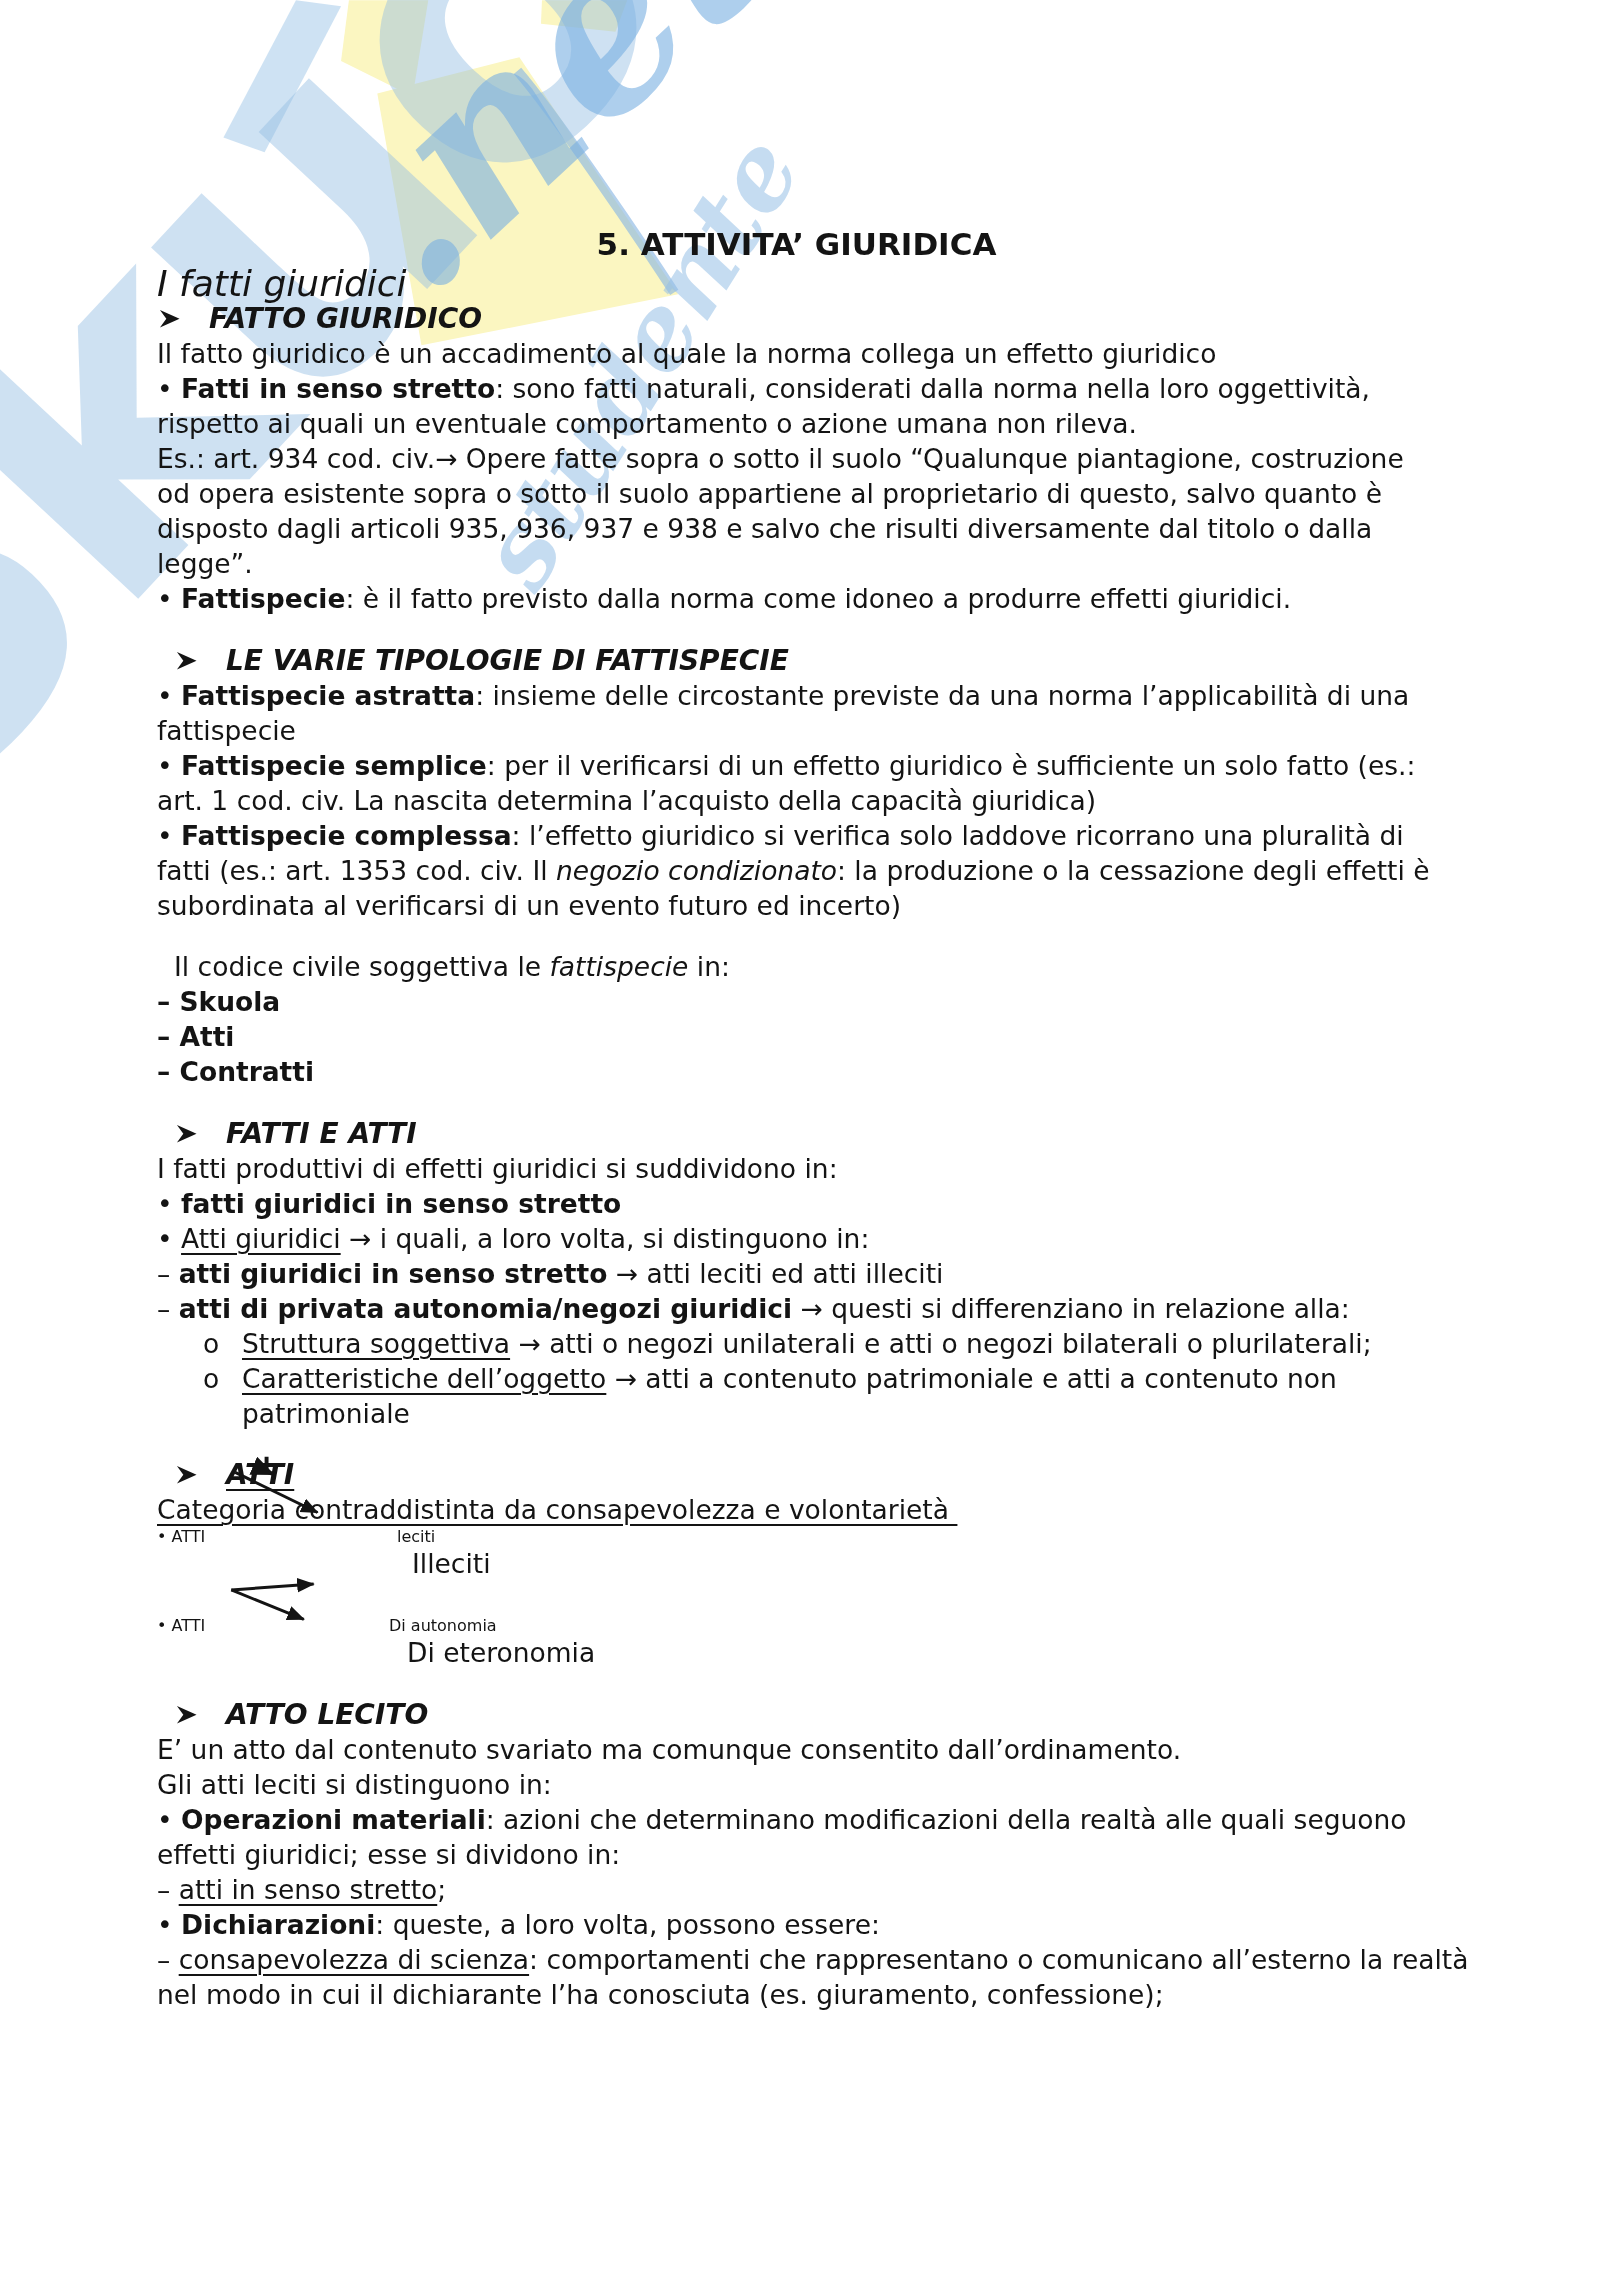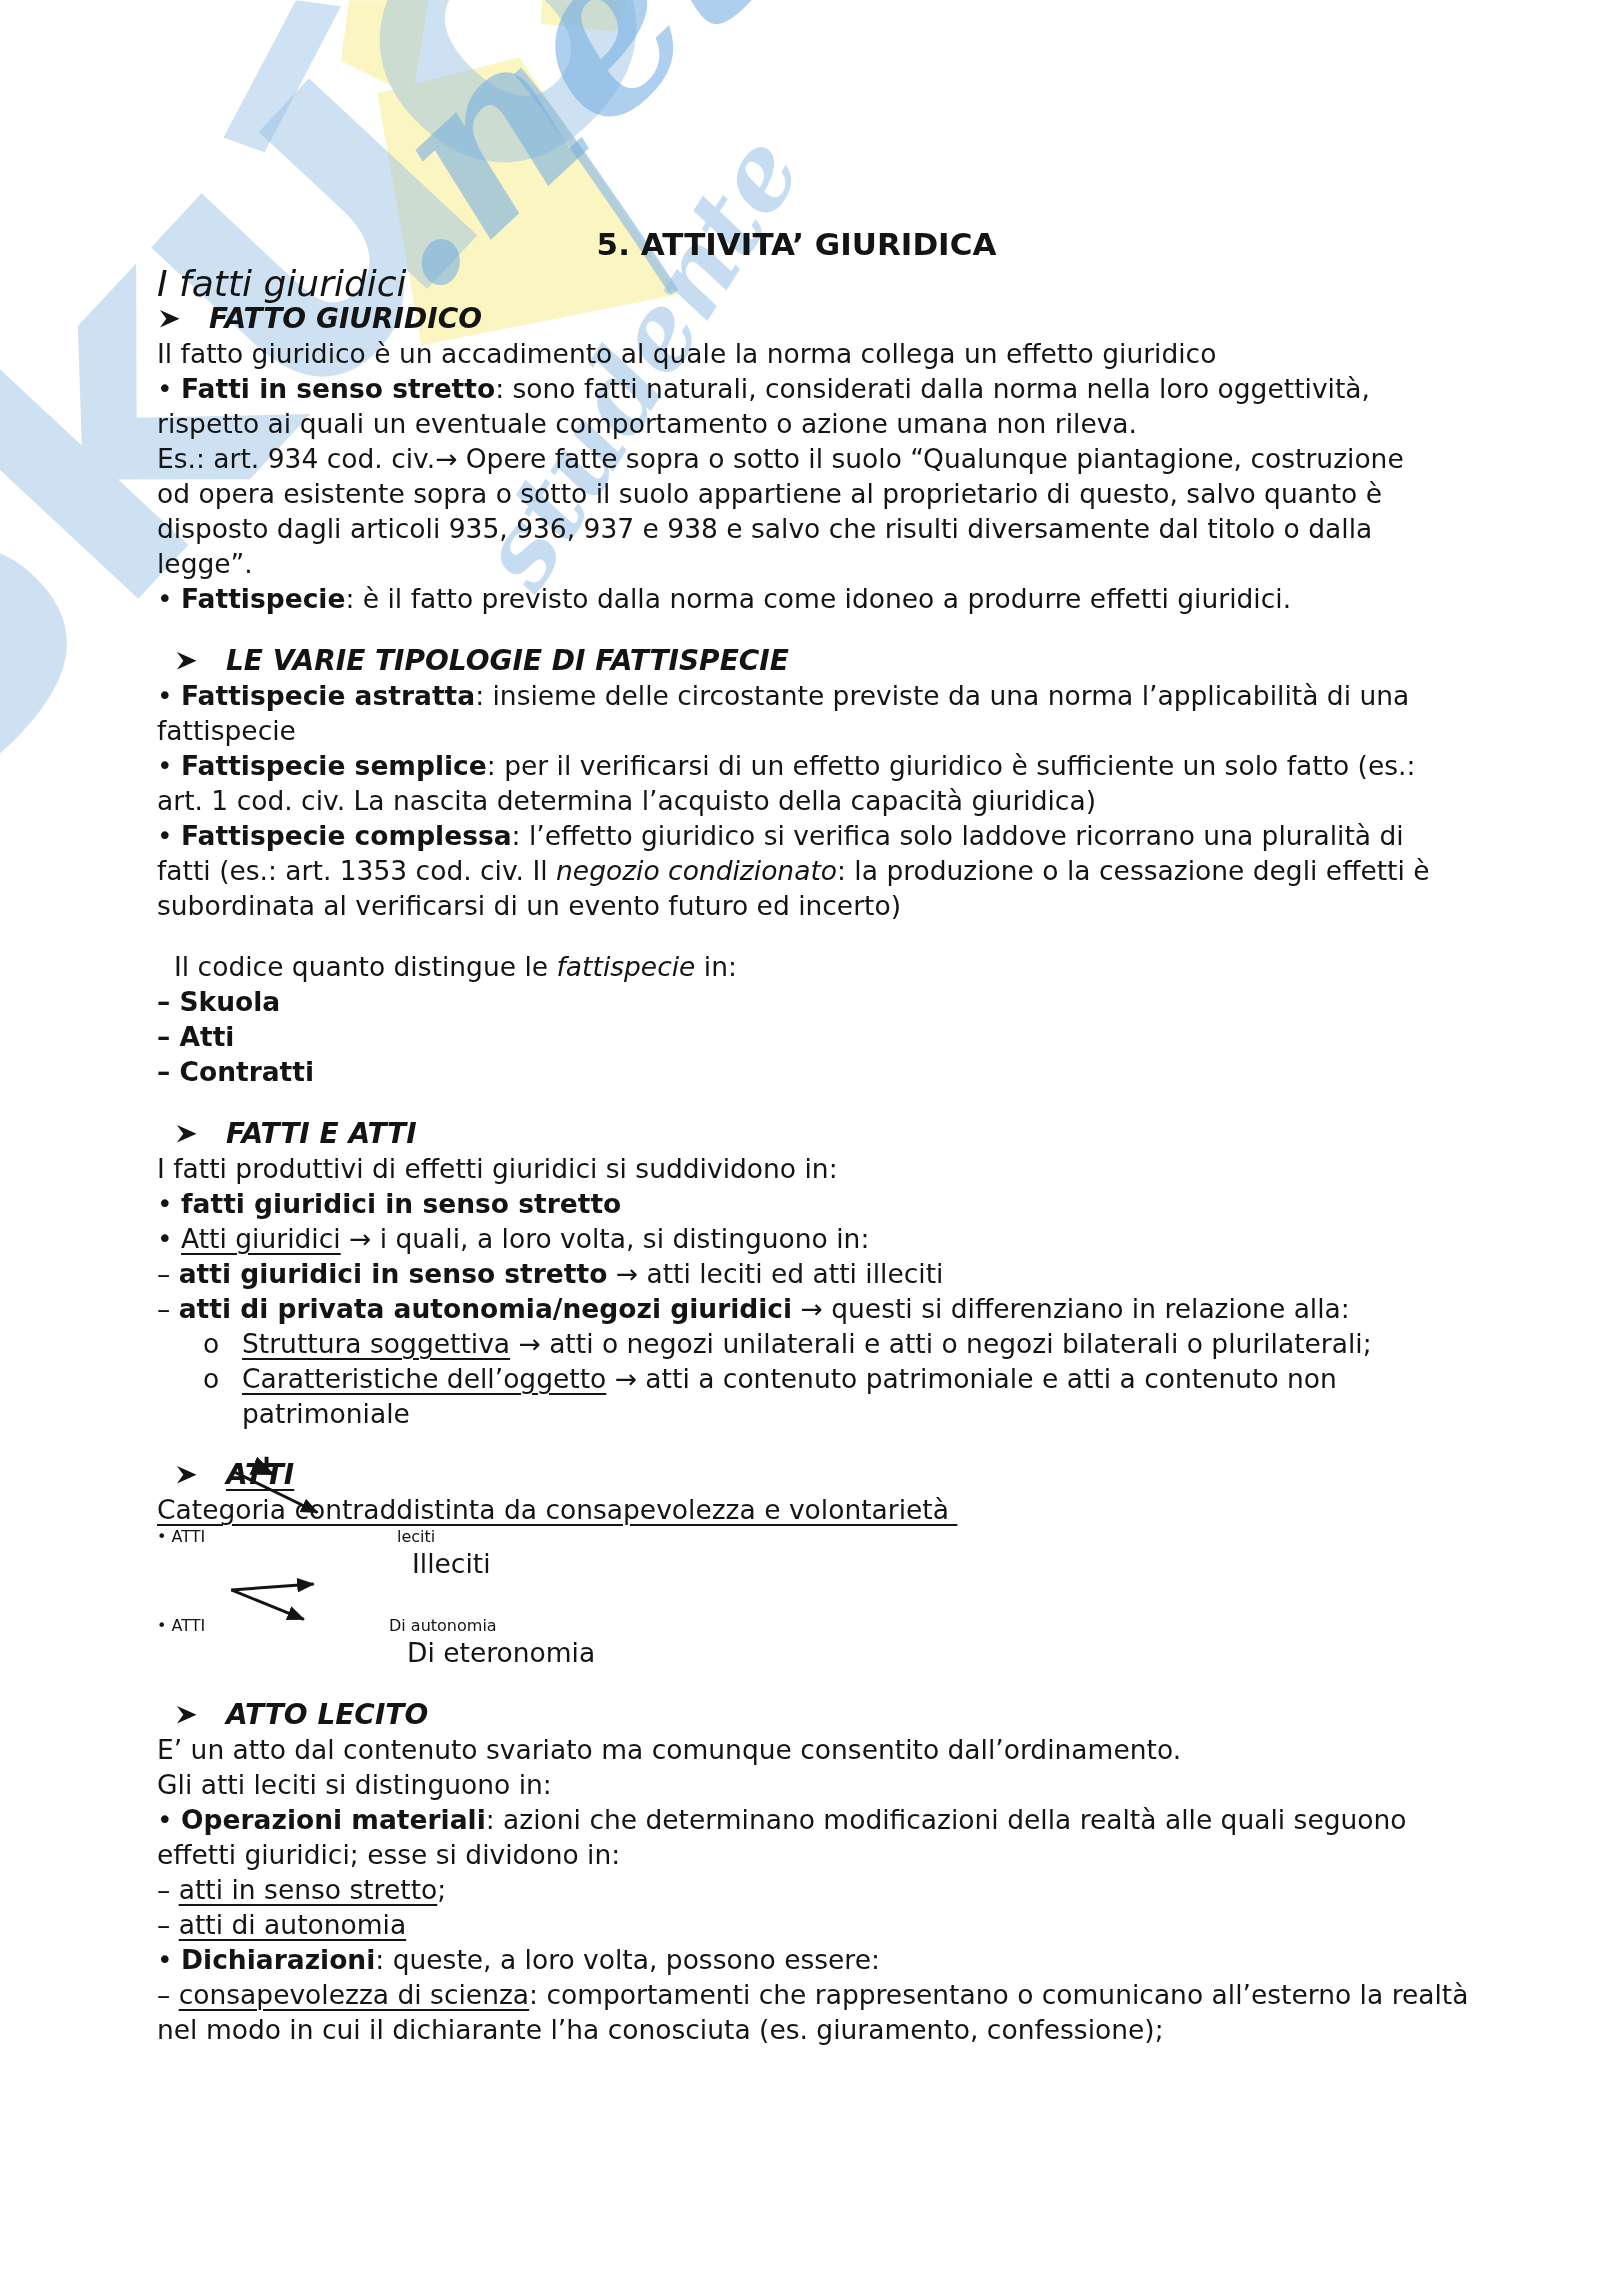--- a/index.html
+++ b/index.html
@@ -67,21 +67,21 @@
       <div class="blk heading gap"><span class="marker"><svg width="25.5" height="21.6" viewBox="0 0 26 22">
             <path d="M3 2 L23 11 L3 20 L9.5 11 Z" fill="#141414"></path>
           </svg></span><span class="h-text">LE VARIE TIPOLOGIE DI FATTISPECIE</span></div>
       <div class="blk line"><span class="seg">• </span><span class="seg b">Fattispecie astratta</span><span class="seg">: insieme delle circostante previste da una norma l’applicabilità di una</span></div>
       <div class="blk line"><span class="seg">fattispecie</span></div>
       <div class="blk line"><span class="seg">• </span><span class="seg b">Fattispecie semplice</span><span class="seg">: per il verificarsi di un effetto giuridico è sufficiente un solo fatto (es.:</span></div>
       <div class="blk line"><span class="seg">art. 1 cod. civ. La nascita determina l’acquisto della capacità giuridica)</span></div>
       <div class="blk line"><span class="seg">• </span><span class="seg b">Fattispecie complessa</span><span class="seg">: l’effetto giuridico si verifica solo laddove ricorrano una pluralità di</span></div>
       <div class="blk line"><span class="seg">fatti (es.: art. 1353 cod. civ. Il </span><span class="seg i">negozio condizionato</span><span class="seg">: la produzione o la cessazione degli effetti è</span></div>
       <div class="blk line"><span class="seg">subordinata al verificarsi di un evento futuro ed incerto)</span></div>
-      <div class="blk line gap"><span class="seg">Il codice quanto distingue le </span><span class="seg i">fattispecie</span><span class="seg"> in:</span></div>
+      <div class="blk line gap"><span class="seg">Il codice civile soggettiva le </span><span class="seg i">fattispecie</span><span class="seg"> in:</span></div>
       <div class="blk line"><span class="seg b">– Skuola</span></div>
       <div class="blk line"><span class="seg b">– Atti</span></div>
       <div class="blk line"><span class="seg b">– Contratti</span></div>
       <div class="blk heading gap"><span class="marker"><svg width="25.5" height="21.6" viewBox="0 0 26 22">
             <path d="M3 2 L23 11 L3 20 L9.5 11 Z" fill="#141414"></path>
           </svg></span><span class="h-text">FATTI E ATTI</span></div>
       <div class="blk line"><span class="seg">I fatti produttivi di effetti giuridici si suddividono in:</span></div>
       <div class="blk line"><span class="seg">• </span><span class="seg b">fatti giuridici in senso stretto</span></div>
       <div class="blk line"><span class="seg">• </span><span class="seg u">Atti giuridici</span><span class="seg"> → i quali, a loro volta, si distinguono in:</span></div>
       <div class="blk line"><span class="seg">– </span><span class="seg b">atti giuridici in senso stretto</span><span class="seg"> → atti leciti ed atti illeciti</span></div>
@@ -99,21 +99,20 @@
       <div class="blk split"><span class="seg">• ATTI</span><span class="right" style="left: 232px;"><span class="seg">Di autonomia</span></span></div>
       <div class="blk line" style="padding-left: 250px;"><span class="seg">Di eteronomia</span></div>
       <div class="blk heading gap"><span class="marker"><svg width="25.5" height="21.6" viewBox="0 0 26 22">
             <path d="M3 2 L23 11 L3 20 L9.5 11 Z" fill="#141414"></path>
           </svg></span><span class="h-text">ATTO LECITO</span></div>
       <div class="blk line"><span class="seg">E’ un atto dal contenuto svariato ma comunque consentito dall’ordinamento.</span></div>
       <div class="blk line"><span class="seg">Gli atti leciti si distinguono in:</span></div>
       <div class="blk line"><span class="seg">• </span><span class="seg b">Operazioni materiali</span><span class="seg">: azioni che determinano modificazioni della realtà alle quali seguono</span></div>
       <div class="blk line"><span class="seg">effetti giuridici; esse si dividono in:</span></div>
       <div class="blk line"><span class="seg">– </span><span class="seg u">atti in senso stretto</span><span class="seg">;</span></div>
-      <div class="blk line"><span class="seg">– </span><span class="seg u">atti di autonomia</span></div>
       <div class="blk line"><span class="seg">• </span><span class="seg b">Dichiarazioni</span><span class="seg">: queste, a loro volta, possono essere:</span></div>
       <div class="blk line"><span class="seg">– </span><span class="seg u">consapevolezza di scienza</span><span class="seg">: comportamenti che rappresentano o comunicano all’esterno la realtà</span></div>
       <div class="blk line"><span class="seg">nel modo in cui il dichiarante l’ha conosciuta (es. giuramento, confessione);</span></div>
     </div>
 
   <svg class="arrows" width="1620" height="2293" viewBox="0 0 1653 2339">
     <defs>
       <marker id="ah" markerWidth="7" markerHeight="6" refX="5.6" refY="2.5" orient="auto">
         <path d="M0,0 L6,2.5 L0,5 Z" fill="#141414"></path>
       </marker>

